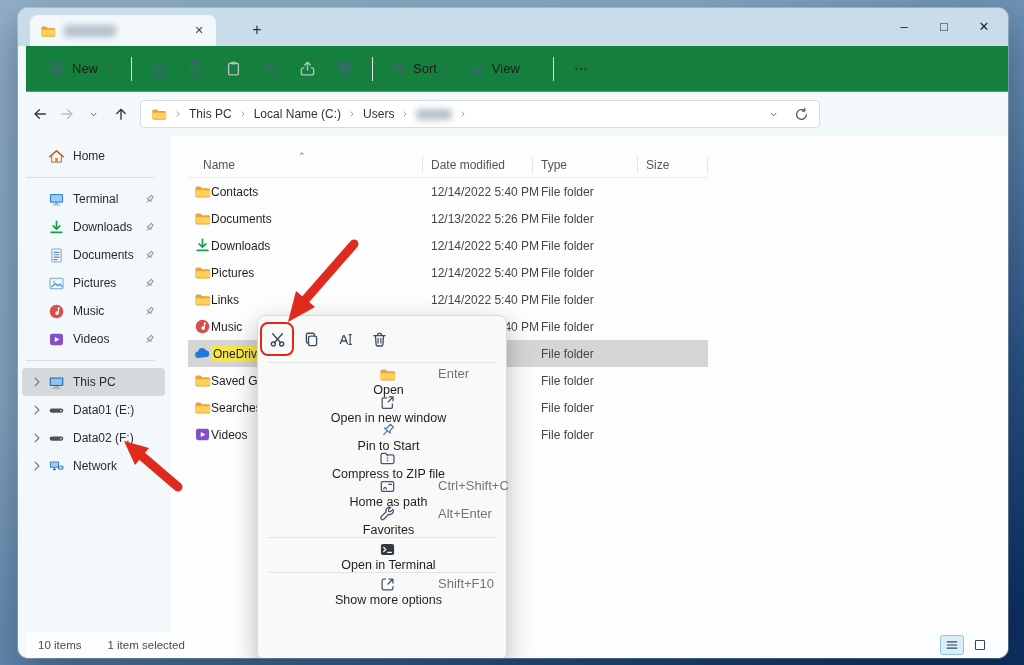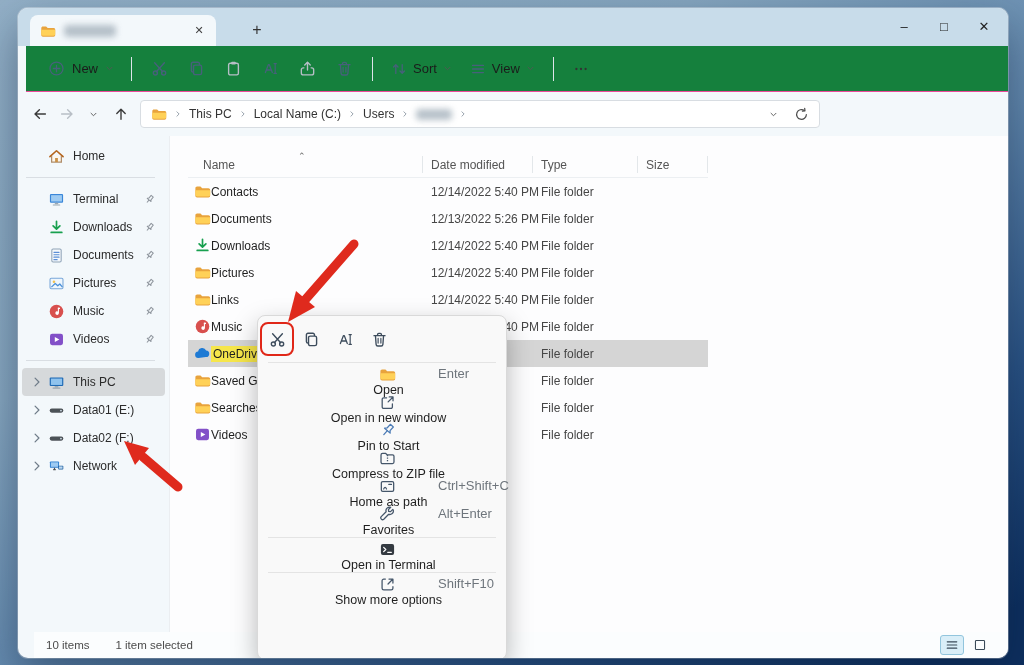--- a/index.html
+++ b/index.html
@@ -85,21 +85,21 @@
   .frows { margin-left:18px; width:520px; }
   .frow { display:grid; grid-template-columns:235px 110px 105px 70px; height:27px;
     font-size:12px; color:#464646; }
   .frow .c { display:flex; align-items:center; padding-left:8px; white-space:nowrap; }
   .frow .c.namec { padding-left:6px; gap:0; color:#1f1f1f; }
   .frow .fic { width:17px; height:17px; flex:0 0 17px; }
   .frow.sel { background:#d5d5d5; }
   .fname.hl { background:#f6e64b; padding:1px 2px; }
 
   
-  .statusbar { position:absolute; left:16px; bottom:0; right:0; height:26px; background:#fbfdfe;
+  .statusbar { position:absolute; left:8px; bottom:0; right:0; height:26px; background:#fbfdfe;
     display:flex; align-items:center; padding-left:12px; gap:26px; font-size:11.5px; color:#4c4c4c; }
   .viewtoggles { margin-left:auto; margin-right:16px; display:flex; gap:4px; }
   .vt { width:24px; height:20px; display:flex; align-items:center; justify-content:center;
     color:#3a4a58; border-radius:3px; border:1px solid transparent; }
   .vt.active { background:#d9eef8; border-color:#92c5dd; }
   .vt .ic15 { width:14px; height:14px; }
 
   
   .ctxmenu { position:absolute; left:239px; top:307px; width:250px; height:345px;
     background:#f9f9f9; border:1px solid #d9d9d9; border-radius:8px;

